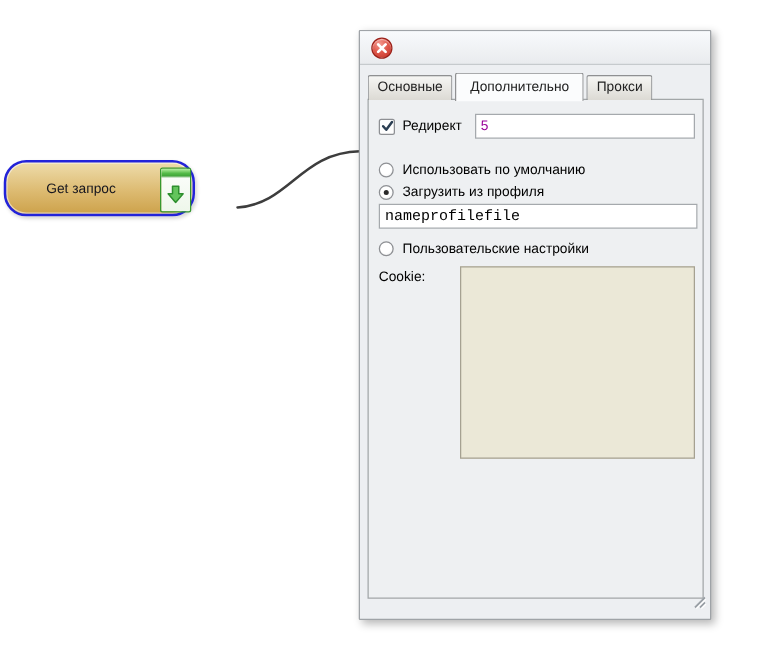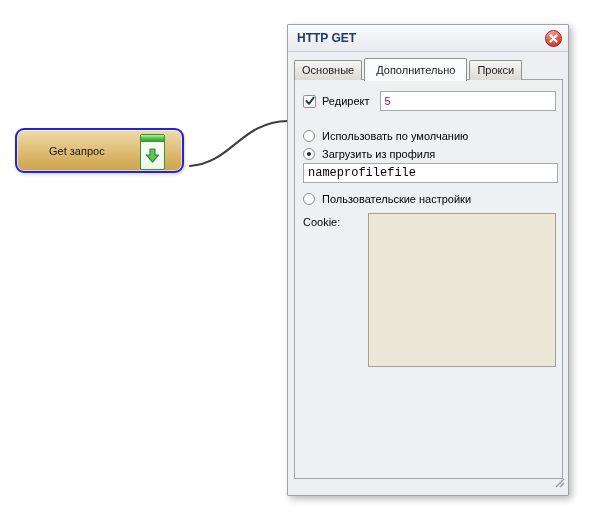--- a/index.html
+++ b/index.html
@@ -8,22 +8,22 @@
     position: relative;
     background: #ffffff;
     font-family: "Liberation Sans", sans-serif;
     overflow: hidden;
   }
   
   #wire-svg { position:absolute; left:0; top:0; width:607px; height:530px; pointer-events:none; }
 
   
   .node {
-    position:absolute; left:15px; top:128px; width:169px; height:45px;
-    border:2px solid #2323d9; border-radius:9px;
+    position:absolute; left:3px; top:128px; width:153px; height:45px;
+    border:2px solid #2323d9; border-radius:18px;
     background: linear-gradient(180deg,#eedcab 0%, #ddbb72 55%, #cda24b 100%);
     box-shadow: inset 0 0 0 1px rgba(255,255,255,0.55), 1px 2px 3px rgba(0,0,0,0.15);
   }
   .node-label {
     position:absolute; left:32px; top:0; height:100%; display:flex; align-items:center;
     font-size:11px; color:#16161e;
   }
   .node-icon {
     position:absolute; left:123px; top:4px; width:25px; height:36px;
     border:1px solid #35982f; border-radius:2px;
@@ -134,21 +134,20 @@
     <div class="node-icon-body">
       <svg width="15" height="15" viewBox="0 0 15 15">
         <path d="M5 1 h5 v6 h3.5 L7.5 14 L1.5 7 H5 z" fill="#63c45c" stroke="#2e8f2e" stroke-width="1.2" stroke-linejoin="round"></path>
       </svg>
     </div>
   </div>
 </div>
 
 <div class="dialog">
   <div class="titlebar">
-    <span class="titlebar-text">HTTP GET</span>
     <div class="close-btn">
       <svg width="9" height="9" viewBox="0 0 9 9">
         <path d="M1.5 1.5 L7.5 7.5 M7.5 1.5 L1.5 7.5" stroke="#ffffff" stroke-width="2.2" stroke-linecap="round"></path>
       </svg>
     </div>
   </div>
 
   <div class="tabstrip">
     <div class="tab">Основные</div>
     <div class="tab active">Дополнительно</div>

